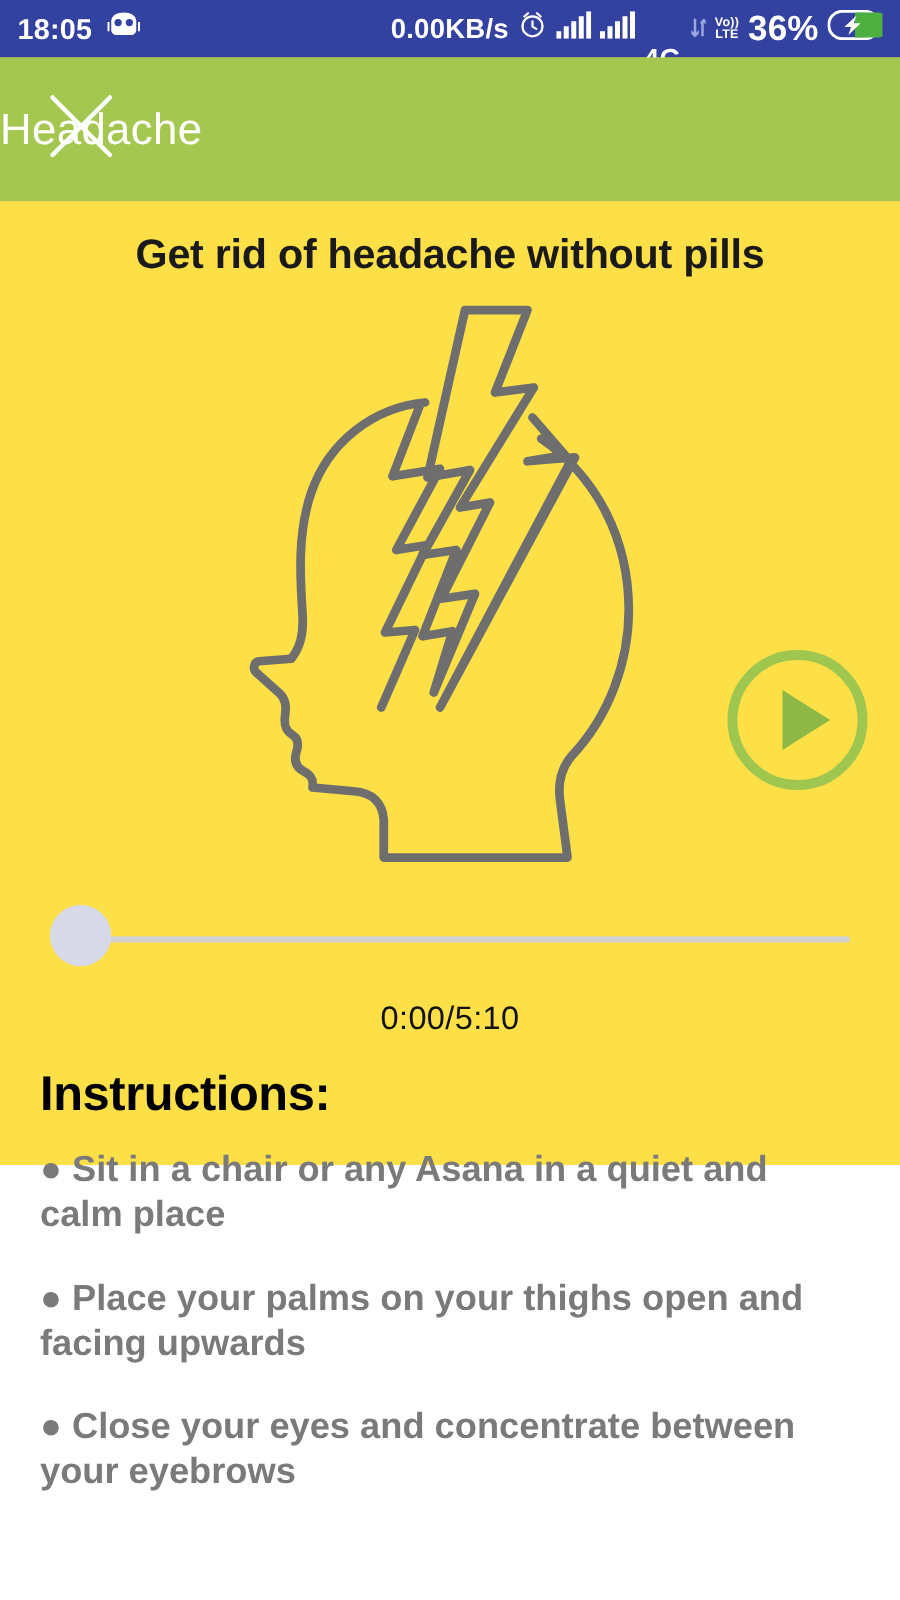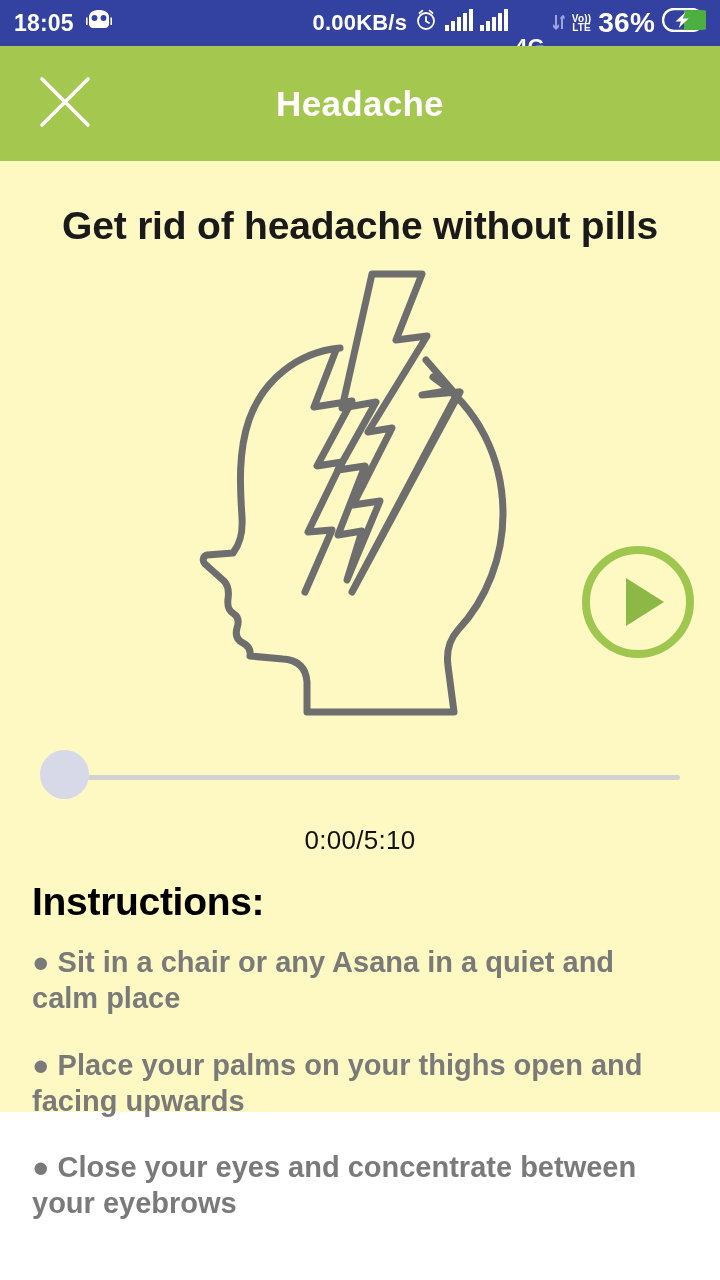--- a/index.html
+++ b/index.html
@@ -2,21 +2,21 @@
 <html><head>
 <meta charset="utf-8">
 <style>
   * { margin:0; padding:0; box-sizing:border-box; }
   html, body {
     width:720px; height:1280px;
     background:#ffffff;
     font-family:"Liberation Sans", sans-serif;
     overflow:hidden;
   }
-  .screen { position:relative; width:720px; height:1112px; background:#fef9c3; }
+  .screen { position:relative; width:720px; height:932px; background:#fde047; }
 
   
   .statusbar {
     height:46px; background:#3341a0; color:#fff;
     display:flex; align-items:center; padding:0 14px;
     font-size:23px; font-weight:bold; letter-spacing:.2px;
   }
   .sb-left { display:flex; align-items:center; gap:10px; }
   .sb-right { margin-left:auto; display:flex; align-items:center; gap:7px; }
   .sb-time { font-size:23px; font-weight:bold; }
@@ -31,28 +31,28 @@
   .appbar {
     position:relative; height:115px; background:#a4c84f;
     display:flex; align-items:center;
   }
   .close-btn {
     position:absolute; left:34px; top:50%; transform:translateY(-50%);
     width:62px; height:62px; display:flex; align-items:center; justify-content:center;
     cursor:pointer;
   }
   .appbar-title {
-    width:100%; text-align:center; color:#ffffff;
-    font-size:35px; font-weight:700; letter-spacing:.3px;
+    width:100%; color:#ffffff;
+    font-size:35px; font-weight:400; letter-spacing:.3px;
   }
 
   
   .subtitle {
     text-align:center; color:#1a1a1a;
-    font-size:39px; font-weight:bold; padding:43px 0 0 0;
+    font-size:33px; font-weight:bold; padding:23px 0 0 0;
     letter-spacing:-.2px;
   }
   .media {
     position:relative; height:460px; margin-top:14px;
   }
   .head-illus {
     position:absolute; left:50%; top:0; transform:translateX(-50%);
   }
   .play-btn {
     position:absolute; right:22px; top:280px;

